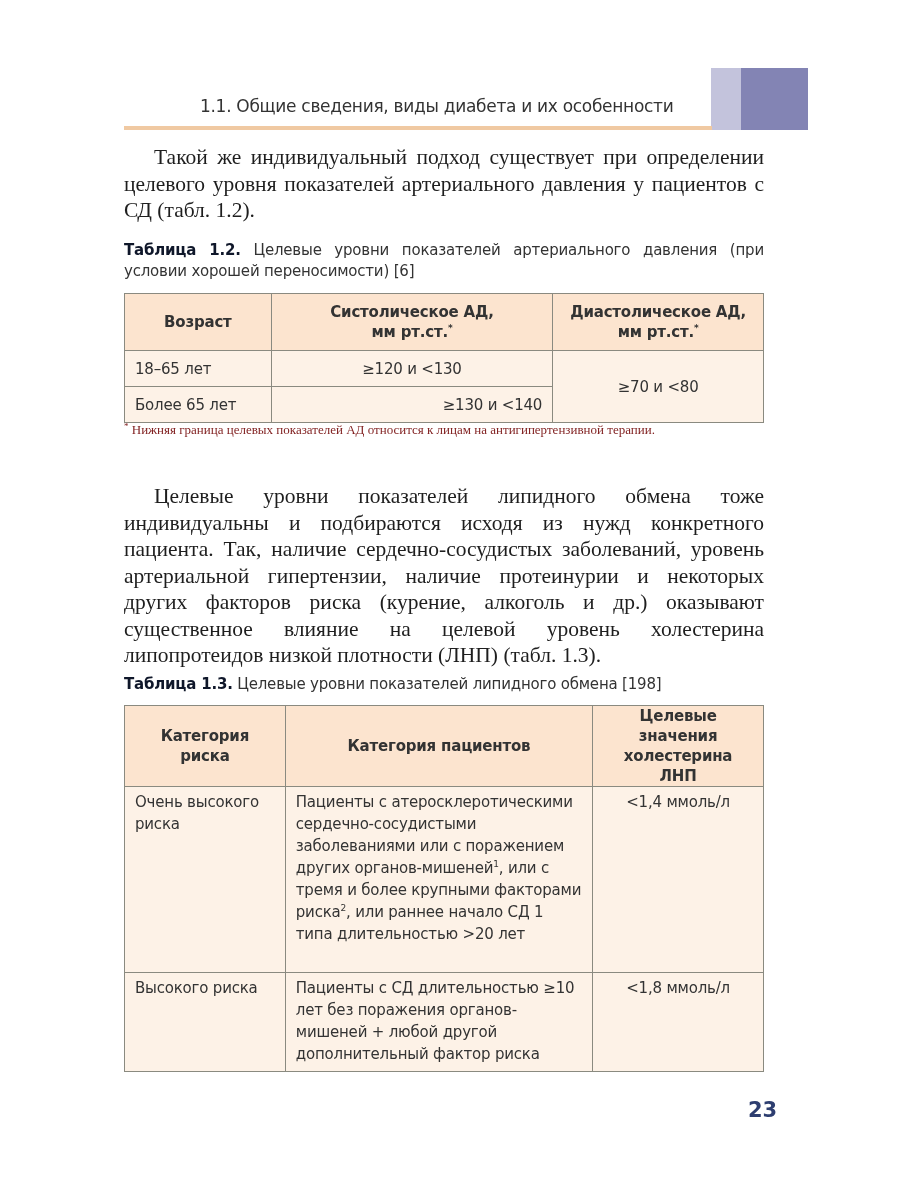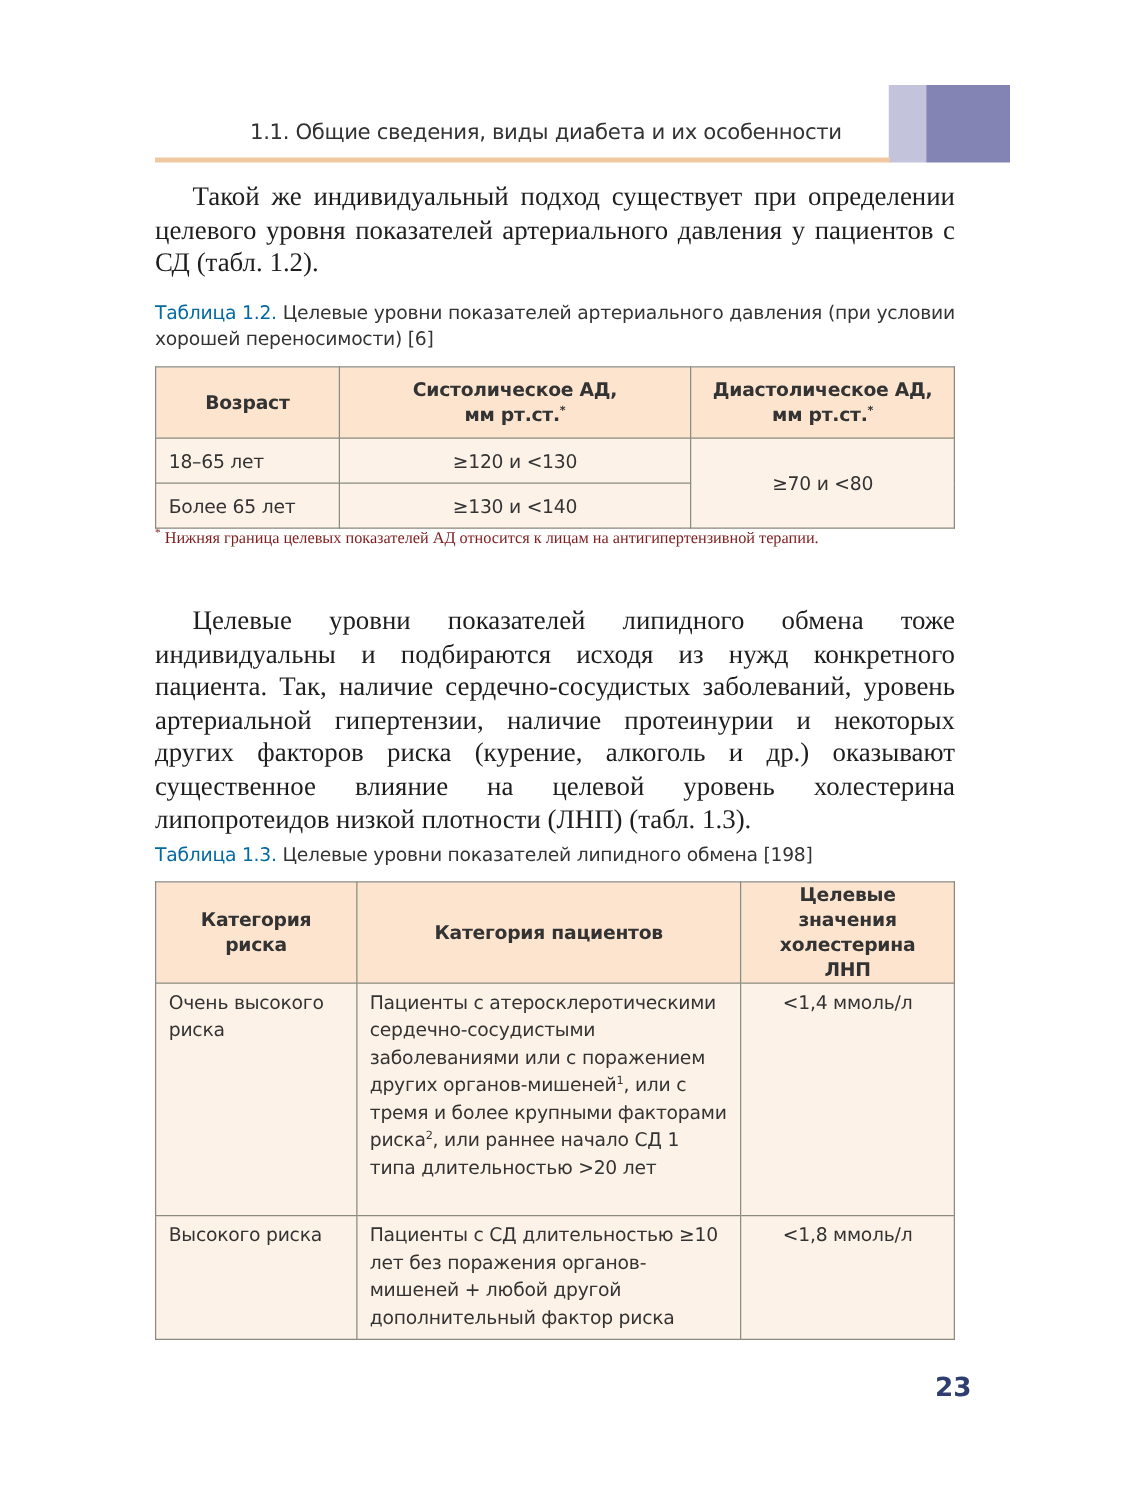--- a/index.html
+++ b/index.html
@@ -18,21 +18,21 @@
   .para {
     position: absolute; left: 124px; width: 640px;
     font-family: "Liberation Serif", serif; font-size: 21.5px; line-height: 26.5px; color: #1e1e1e;
     text-align: justify; text-indent: 30px;
   }
   .caption {
     position: absolute; left: 124px; width: 640px;
     font-family: "DejaVu Sans", sans-serif; font-size: 15px; line-height: 21px; color: #333;
     text-align: justify; letter-spacing: -0.2px;
   }
-  .caption .label { color: #0369a1; font-weight: normal; }
+  .caption .label { color: #0f172a; font-weight: bold; }
 
   table.t {
     position: absolute; left: 124px; width: 640px; border-collapse: collapse;
     font-family: "DejaVu Sans", sans-serif; font-size: 15px; color: #333; letter-spacing: -0.2px;
   }
   table.t th, table.t td { border: 1.5px solid #8a8a80; }
   table.t th { background: #fce4cf; font-weight: bold; text-align: center; line-height: 20px; }
   table.t td { background: #fdf2e7; line-height: 22px; vertical-align: top; padding: 4px 10px; }
   table.t td.c { text-align: center; }
   sup { font-size: 9px; vertical-align: super; line-height: 0; }
@@ -78,21 +78,21 @@
       <span>мм рт.ст.</span><sup>*</sup>
     </th>
   </tr>
   <tr style="height:36px;margin-left:32px;">
     <td style="vertical-align:middle;">18–65 лет</td>
     <td class="c" style="vertical-align:middle;">≥120 и &lt;130</td>
     <td class="c" rowspan="2" style="vertical-align:middle;">≥70 и &lt;80</td>
   </tr>
   <tr style="height:36px;">
     <td style="vertical-align:middle;">Более 65 лет</td>
-    <td class="c" style="vertical-align:middle;">≥130 и &lt;140</td>
+    <td class="c" style="vertical-align:middle;text-align:right;">≥130 и &lt;140</td>
   </tr>
 </tbody>
   </table>
 
 <div class="footnote">
   <sup>*</sup> <span>Нижняя граница целевых показателей АД относится к лицам на антигипертензивной терапии.</span>
 </div>
 
 <div class="para" style="top:483px;">Целевые уровни показателей липидного обмена тоже индивидуальны и подбираются исходя из нужд конкретного пациента. Так, наличие сердечно-сосудистых заболеваний, уровень артериальной гипертензии, наличие протеинурии и некоторых других факторов риска (курение, алкоголь и др.) оказывают существенное влияние на целевой уровень холестерина липопротеидов низкой плотности (ЛНП) (табл. 1.3).</div>
 

